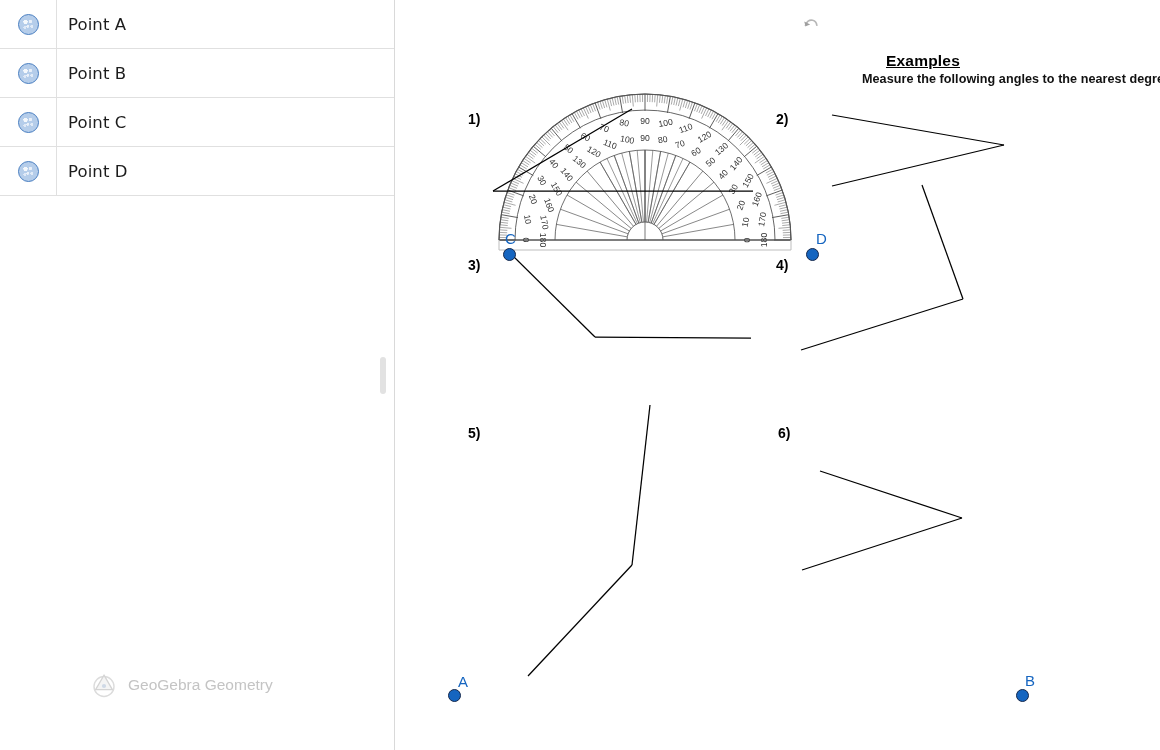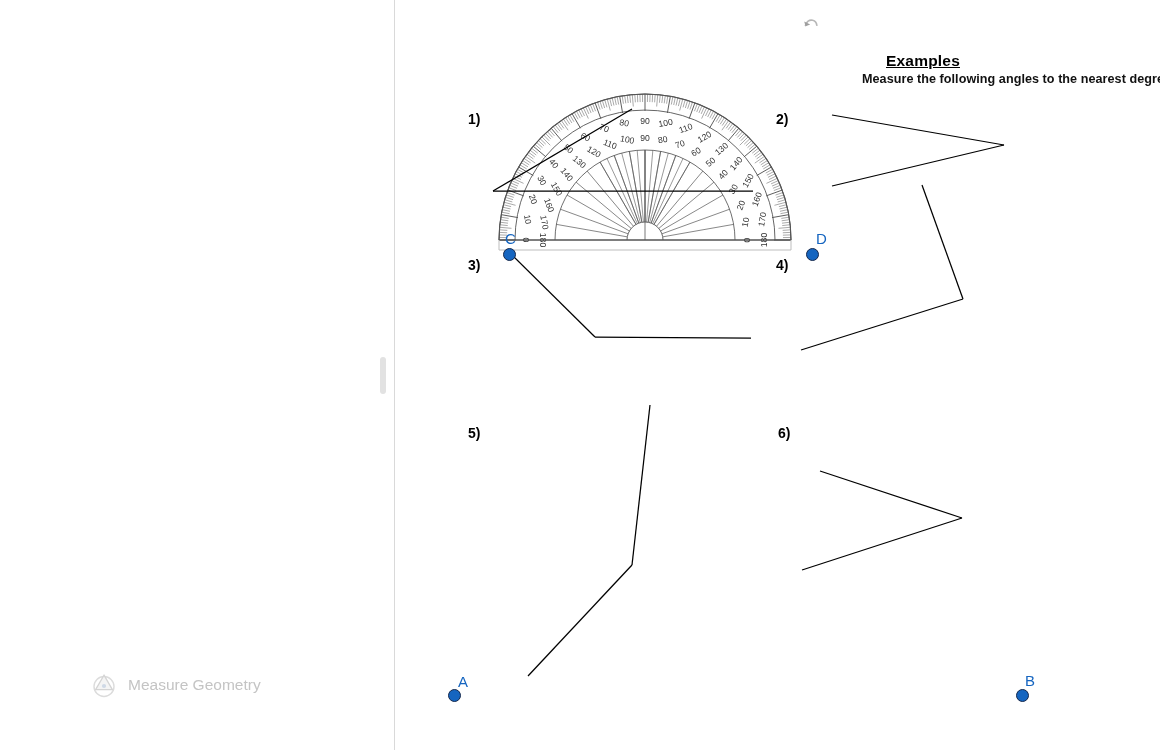--- a/index.html
+++ b/index.html
@@ -199,30 +199,56 @@
     opacity: .5;
     pointer-events: none;
   }
 </style>
 </head>
 <body>
 
 <div id="app">
 
   <div id="sidebar">
+    <div id="av-rows">
+        <div class="av-row">
+          <div class="av-marble-cell">
+            <div class="marble"></div>
+          </div>
+          <div class="av-label">Point A</div>
+        </div>
+        <div class="av-row">
+          <div class="av-marble-cell">
+            <div class="marble"></div>
+          </div>
+          <div class="av-label">Point B</div>
+        </div>
+        <div class="av-row">
+          <div class="av-marble-cell">
+            <div class="marble"></div>
+          </div>
+          <div class="av-label">Point C</div>
+        </div>
+        <div class="av-row">
+          <div class="av-marble-cell">
+            <div class="marble"></div>
+          </div>
+          <div class="av-label">Point D</div>
+        </div>
+      </div>
 
     <div id="watermark">
       <span class="ggb-logo">
         <svg width="26" height="26" viewBox="0 0 26 26">
           <circle cx="13" cy="14.5" r="10" fill="none" stroke="#dcdcdc" stroke-width="1.4"></circle>
           <path d="M13 3.2 L21.4 17.6 L4.6 17.6 Z" fill="#f4f4f4" stroke="#d4d4d4" stroke-width="1.3"></path>
           <circle cx="13" cy="14" r="2.1" fill="#cfd9e6"></circle>
         </svg>
       </span>
-      <span class="wm-text">Measure Geometry</span>
+      <span class="wm-text">GeoGebra Geometry</span>
     </div>
 
     <div id="splitter"></div>
     <div id="splitter-handle"></div>
   </div>
 
   <div id="graphics">
 
     <div id="undo-btn">
       <svg width="20" height="20" viewBox="0 0 20 20">

